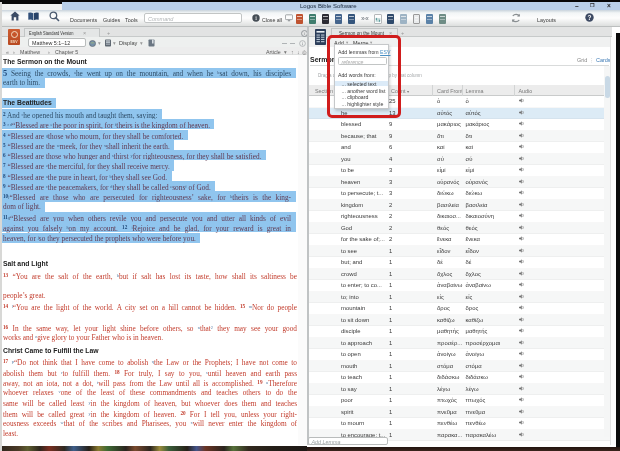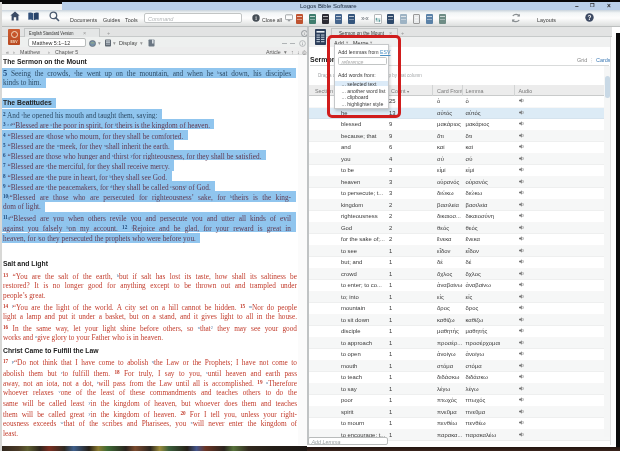--- a/index.html
+++ b/index.html
@@ -225,41 +225,39 @@
 <span class="crtxt" style="left:55px;color:#555">Chapter 5</span>
 <span class="crtxt" style="left:266px;color:#555">Article</span>
 <span class="crtxt" style="left:284px">▾</span>
 <span class="crtxt" style="left:291px">↑</span>
 <span class="crtxt" style="left:297px">↓</span>
 <span class="crtxt" style="left:302px">◎</span>
 
 <div id="content">
 <div class="bl" style="top:57.0px"><span class="hd">The Sermon on the Mount</span></div>
 <div class="bl blj hlb nvl" style="top:67.8px"><b class="ch">5</b> Seeing the crowds, <i class="fn">a</i>he went up on the mountain, and when he <i class="fn">b</i>sat down, his disciples</div>
-<div class="bl hlb nvl" style="top:78.1px">kinds to him.</div>
+<div class="bl hlb nvl" style="top:78.1px">earth to him.</div>
 <div class="bl hlb" style="top:97.6px"><span class="hd">The Beatitudes</span></div>
 <div class="bl hlb nvl" style="top:108.9px"><b class="vn">2</b> And <i class="fn">c</i>he opened his mouth and taught them, saying:</div>
 <div class="bl hlb" style="top:119.2px"><b class="vn">3</b> <i class="fn">r&nbsp;d</i>“Blessed are <i class="fn">e</i>the poor in spirit, for <i class="fn">f</i>theirs is the kingdom of heaven.</div>
 <div class="bl hlb" style="top:129.5px"><b class="vn">4</b> “Blessed are <i class="fn">g</i>those who mourn, for they shall be comforted.</div>
 <div class="bl hlb" style="top:139.8px"><b class="vn">5</b> “Blessed are the <i class="fn">w</i>meek, for they <i class="fn">x</i>shall inherit the earth.</div>
 <div class="bl hlb" style="top:150.1px"><b class="vn">6</b> “Blessed are those who hunger and <i class="fn">s</i>thirst <i class="fn">y</i>for righteousness, for they shall be satisfied.</div>
 <div class="bl hlb" style="top:160.4px"><b class="vn">7</b> “Blessed are <i class="fn">z</i>the merciful, for they shall receive mercy.</div>
 <div class="bl hlb" style="top:170.7px"><b class="vn">8</b> “Blessed are <i class="fn">a</i>the pure in heart, for <i class="fn">b</i>they shall see God.</div>
 <div class="bl hlb" style="top:181.0px"><b class="vn">9</b> “Blessed are <i class="fn">c</i>the peacemakers, for <i class="fn">d</i>they shall be called <i class="fn">e</i>sons<i class="fn">f</i> of God.</div>
 <div class="bl blj hlb" style="top:191.3px"><b class="vn">10</b><i class="fn">j</i>“Blessed are those who are persecuted for righteousness’ sake, for <i class="fn">k</i>theirs is the king-</div>
 <div class="bl hlb" style="top:201.6px">dom of light.</div>
 <div class="bl blj hlb" style="top:211.9px"><b class="vn">11</b><i class="fn">g</i>“Blessed are you when others revile you and persecute you and utter all kinds of evil</div>
 <div class="bl blj hlb" style="top:222.2px">against you falsely <i class="fn">h</i>on my account. <b class="vn">12</b> <i class="fn">i</i>Rejoice and be glad, for your reward is great in</div>
 <div class="bl hlb" style="top:232.5px">heaven, for <i class="fn">j</i>so they persecuted the prophets who were before you.</div>
 <div class="bl" style="top:259.0px"><span class="hd">Salt and Light</span></div>
 <div class="bl blj" style="top:270.4px"><b class="vn">13</b> “You are the salt of the earth, <i class="fn">b</i>but if salt has lost its taste, how shall its saltiness be</div>
-<div class="bl blj" style="top:280.7px">restored? It is no longer good for anything except to be thrown out and trampled under</div>
 <div class="bl" style="top:291.0px">people’s great.</div>
 <div class="bl blj" style="top:301.3px"><b class="vn">14</b> <i class="fn">l</i>“You are the light of the world. A city set on a hill cannot be hidden. <b class="vn">15</b> <i class="fn">m</i>Nor do people</div>
-<div class="bl blj" style="top:311.6px">light a lamp and put it under a basket, but on a stand, and it gives light to all in the house.</div>
 <div class="bl blj" style="top:321.9px"><b class="vn">16</b> In the same way, let your light shine before others, so <i class="fn">n</i>that<i class="fn">2</i> they may see your good</div>
 <div class="bl" style="top:332.2px">works and <i class="fn">o</i>give glory to your Father who is in heaven.</div>
 <div class="bl" style="top:345.6px"><span class="hd">Christ Came to Fulfill the Law</span></div>
 <div class="bl blj" style="top:356.4px"><b class="vn">17</b> <i class="fn">p</i>“Do not think that I have come to abolish <i class="fn">q</i>the Law or the Prophets; I have not come to</div>
 <div class="bl blj" style="top:366.7px">abolish them but <i class="fn">r</i>to fulfill them. <b class="vn">18</b> For truly, I say to you, <i class="fn">s</i>until heaven and earth pass</div>
 <div class="bl blj" style="top:377.0px">away, not an iota, not a dot, <i class="fn">t</i>will pass from the Law until all is accomplished. <b class="vn">19</b> <i class="fn">u</i>Therefore</div>
 <div class="bl blj" style="top:387.3px">whoever relaxes <i class="fn">v</i>one of the least of these commandments and teaches others to do the</div>
 <div class="bl blj" style="top:397.6px">same will be called least <i class="fn">y</i>in the kingdom of heaven, but whoever does them and teaches</div>
 <div class="bl blj" style="top:407.9px">them will be called great <i class="fn">y</i>in the kingdom of heaven. <b class="vn">20</b> For I tell you, unless your right-</div>
 <div class="bl blj" style="top:418.2px">eousness exceeds <i class="fn">w</i>that of the scribes and Pharisees, you <i class="fn">x</i>will never enter the kingdom of</div>

